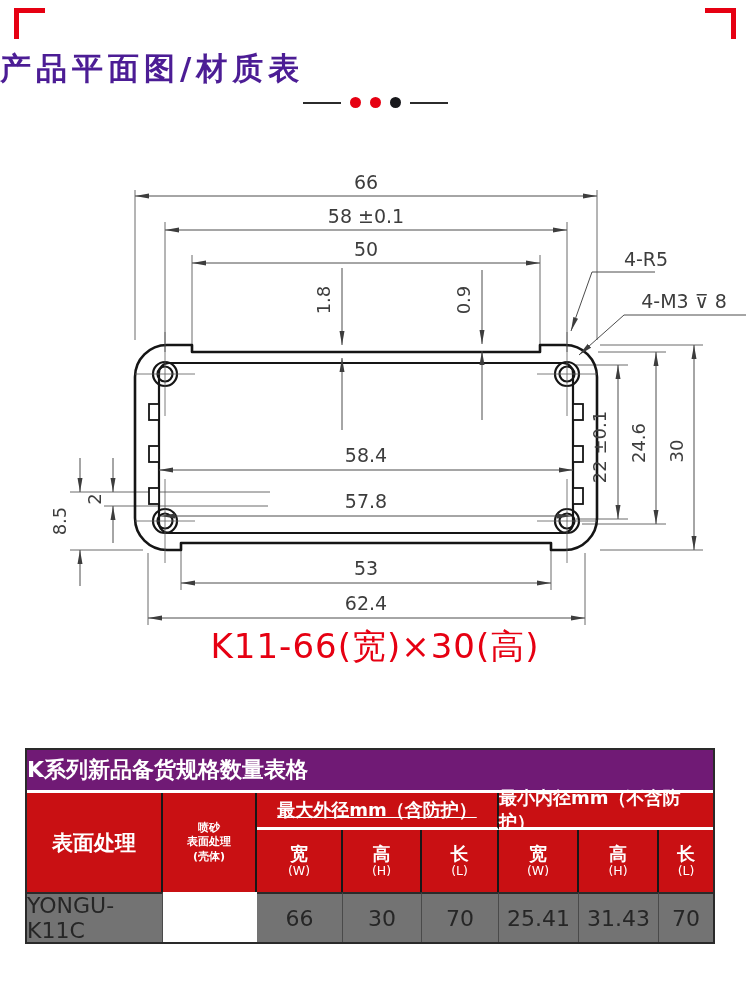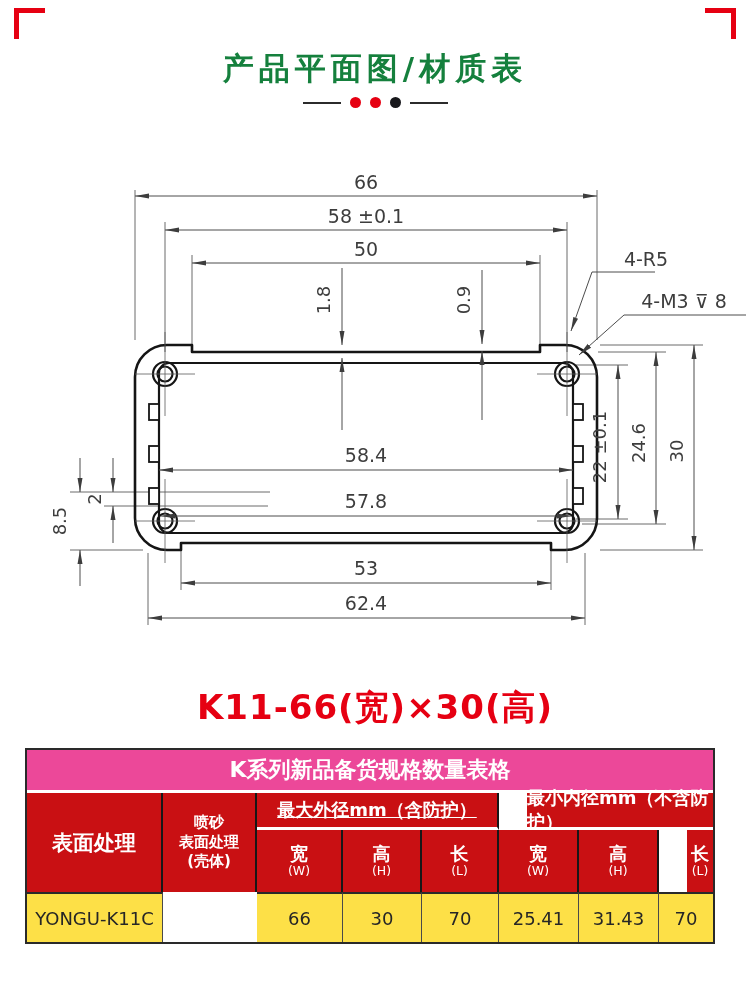--- a/index.html
+++ b/index.html
@@ -5,61 +5,61 @@
   html,body{margin:0;padding:0;background:#ffffff;}
   .page{position:relative;width:750px;height:996px;background:#ffffff;overflow:hidden;
         font-family:"DejaVu Sans","Liberation Sans",sans-serif;}
 
   
   .corner{position:absolute;width:26px;height:26px;}
   .corner.tl{left:14px;top:8px;border-top:5px solid #e60012;border-left:5px solid #e60012;}
   .corner.tr{left:705px;top:8px;border-top:5px solid #e60012;border-right:5px solid #e60012;}
 
   
-  .page-title{position:absolute;top:48px;left:0;width:750px;text-align:center;
-    font-size:31px;font-weight:700;color:#15803d;letter-spacing:5px;}
+  .page-title{position:absolute;top:48px;left:0;width:750px;text-align:left;
+    font-size:31px;font-weight:700;color:#4c1d95;letter-spacing:5px;}
   .divider{position:absolute;top:97px;left:0;width:750px;display:flex;align-items:center;justify-content:center;gap:9px;}
   .divider .rule{width:38px;height:2px;background:#2b2b2b;}
   .divider .dot{width:11px;height:11px;border-radius:50%;}
 
   
   .drawing-svg{position:absolute;left:0;top:0;width:750px;height:996px;}
   .dim{stroke:#4c4c4c;stroke-width:1;fill:none;}
   .ext{stroke:#5a5a5a;stroke-width:0.9;fill:none;}
   .cl{stroke:#5a5a5a;stroke-width:0.8;fill:none;}
   .prof{stroke:#151515;stroke-width:2.6;fill:none;stroke-linejoin:round;}
   .prof2{stroke:#151515;stroke-width:2.2;fill:none;stroke-linejoin:round;}
   .notch{stroke:#151515;stroke-width:1.8;fill:#ffffff;}
   .dt{font-family:"DejaVu Sans","Liberation Sans",sans-serif;font-size:19px;fill:#3d3d3d;}
   .dts{font-size:18px;}
 
   
-  .caption{position:absolute;top:685px;left:0;width:750px;text-align:center;
-    font-size:34px;font-weight:700;color:#e60012;letter-spacing:1px;}
+  .caption{position:absolute;top:624px;left:0;width:750px;text-align:center;
+    font-size:34px;font-weight:400;color:#e60012;letter-spacing:1px;}
 
   
   .spec-table{position:absolute;left:25px;top:748px;width:690px;border:2px solid #2a2a2a;box-sizing:border-box;background:#fff;}
-  .t-title{height:40px;line-height:40px;background:#ec4899;color:#ffffff;text-align:center;
+  .t-title{height:40px;line-height:40px;background:#701a75;color:#ffffff;text-align:left;
     font-size:22px;font-weight:700;border-bottom:3px solid #ffffff;}
   .t-grid{display:grid;grid-template-columns:136px 94px 86px 79px 77px 80px 80px 54px;
     grid-template-rows:37px 62px 50px;}
   .hc{background:#c91013;color:#ffffff;display:flex;align-items:center;justify-content:center;
     border-right:2px solid #171717;box-sizing:border-box;font-weight:700;}
-  .hc.last{border-right:none;margin-left:28px;}
+  .hc.last{border-right:none;}
   .hc.whiteline{border-bottom:3px solid #ffffff;}
   .hc.span2{grid-row:1/3;}
   .product-h{grid-column:1;font-size:21px;}
-  .surface-h{grid-column:2;flex-direction:column;font-size:15px;line-height:1.3;text-align:right;}
+  .surface-h{grid-column:2;flex-direction:column;font-size:11px;line-height:1.3;text-align:right;}
   .gmax{grid-column:3/6;grid-row:1;font-size:18px;text-decoration:underline;}
   .gmin{grid-column:6/9;grid-row:1;font-size:18px;}
   .sub{flex-direction:column;grid-row:2;line-height:1.1;}
   .sub .cn{font-size:18px;}
   .sub .en{font-size:12.5px;font-weight:400;}
-  .dc{background:#fde047;color:#262626;display:flex;align-items:center;justify-content:center;
-    grid-row:3;font-size:18px;border-right:1px solid #4a4a4a;border-top:2px solid #2a2a2a;box-sizing:border-box;}
+  .dc{background:#737373;color:#262626;display:flex;align-items:center;justify-content:center;
+    grid-row:3;font-size:22px;border-right:1px solid #4a4a4a;border-top:2px solid #2a2a2a;box-sizing:border-box;}
   .dc.last{border-right:none;}
 </style>
 </head>
 <body>
 
 <div class="page">
 
   <div class="corner tl"></div>
   <div class="corner tr"></div>
 

